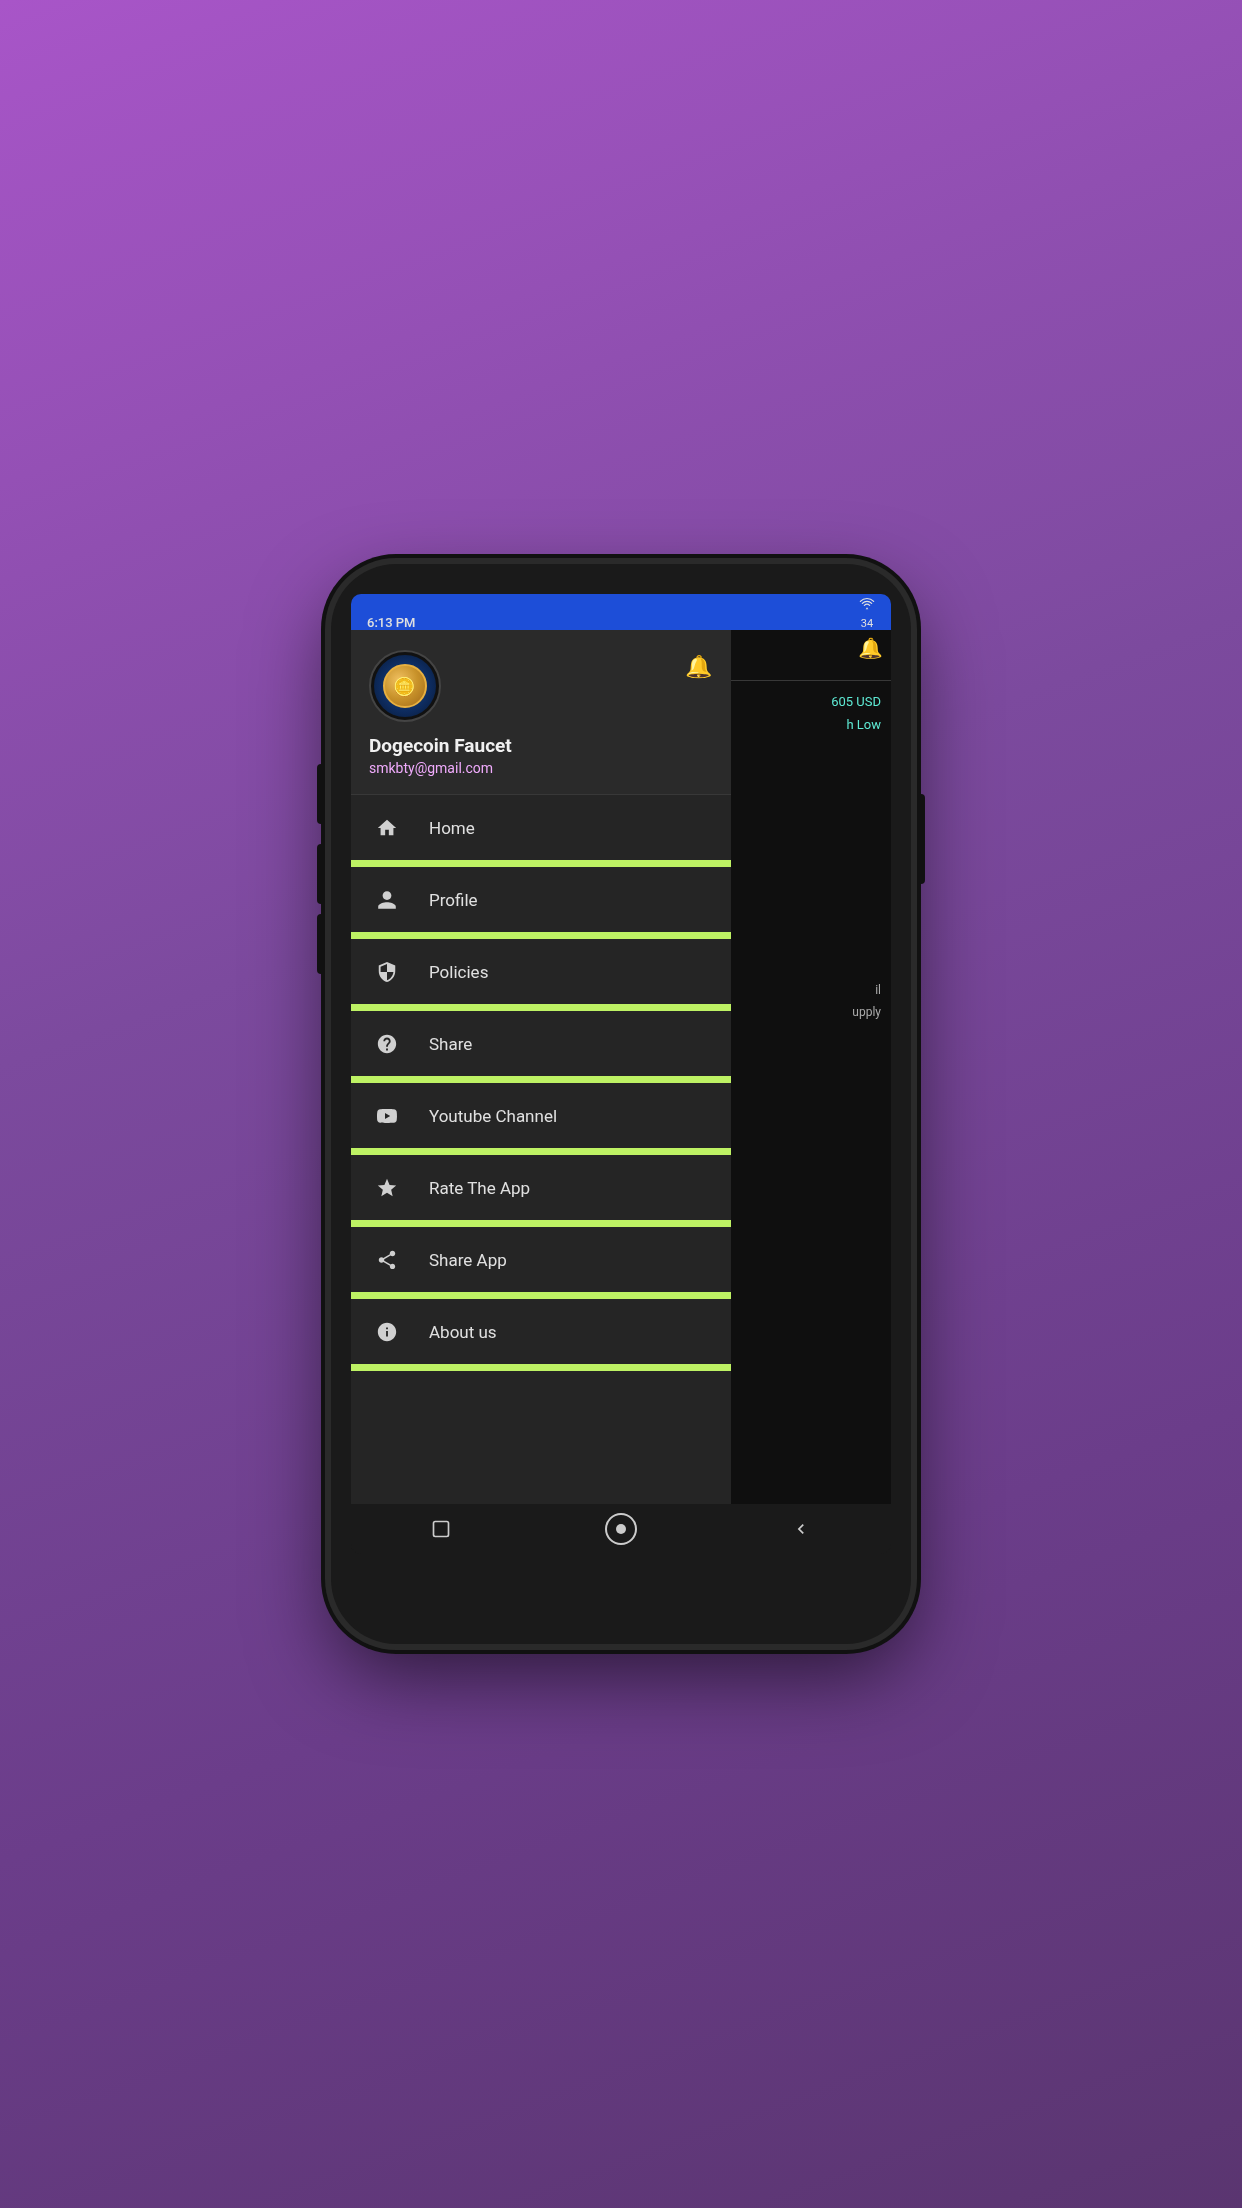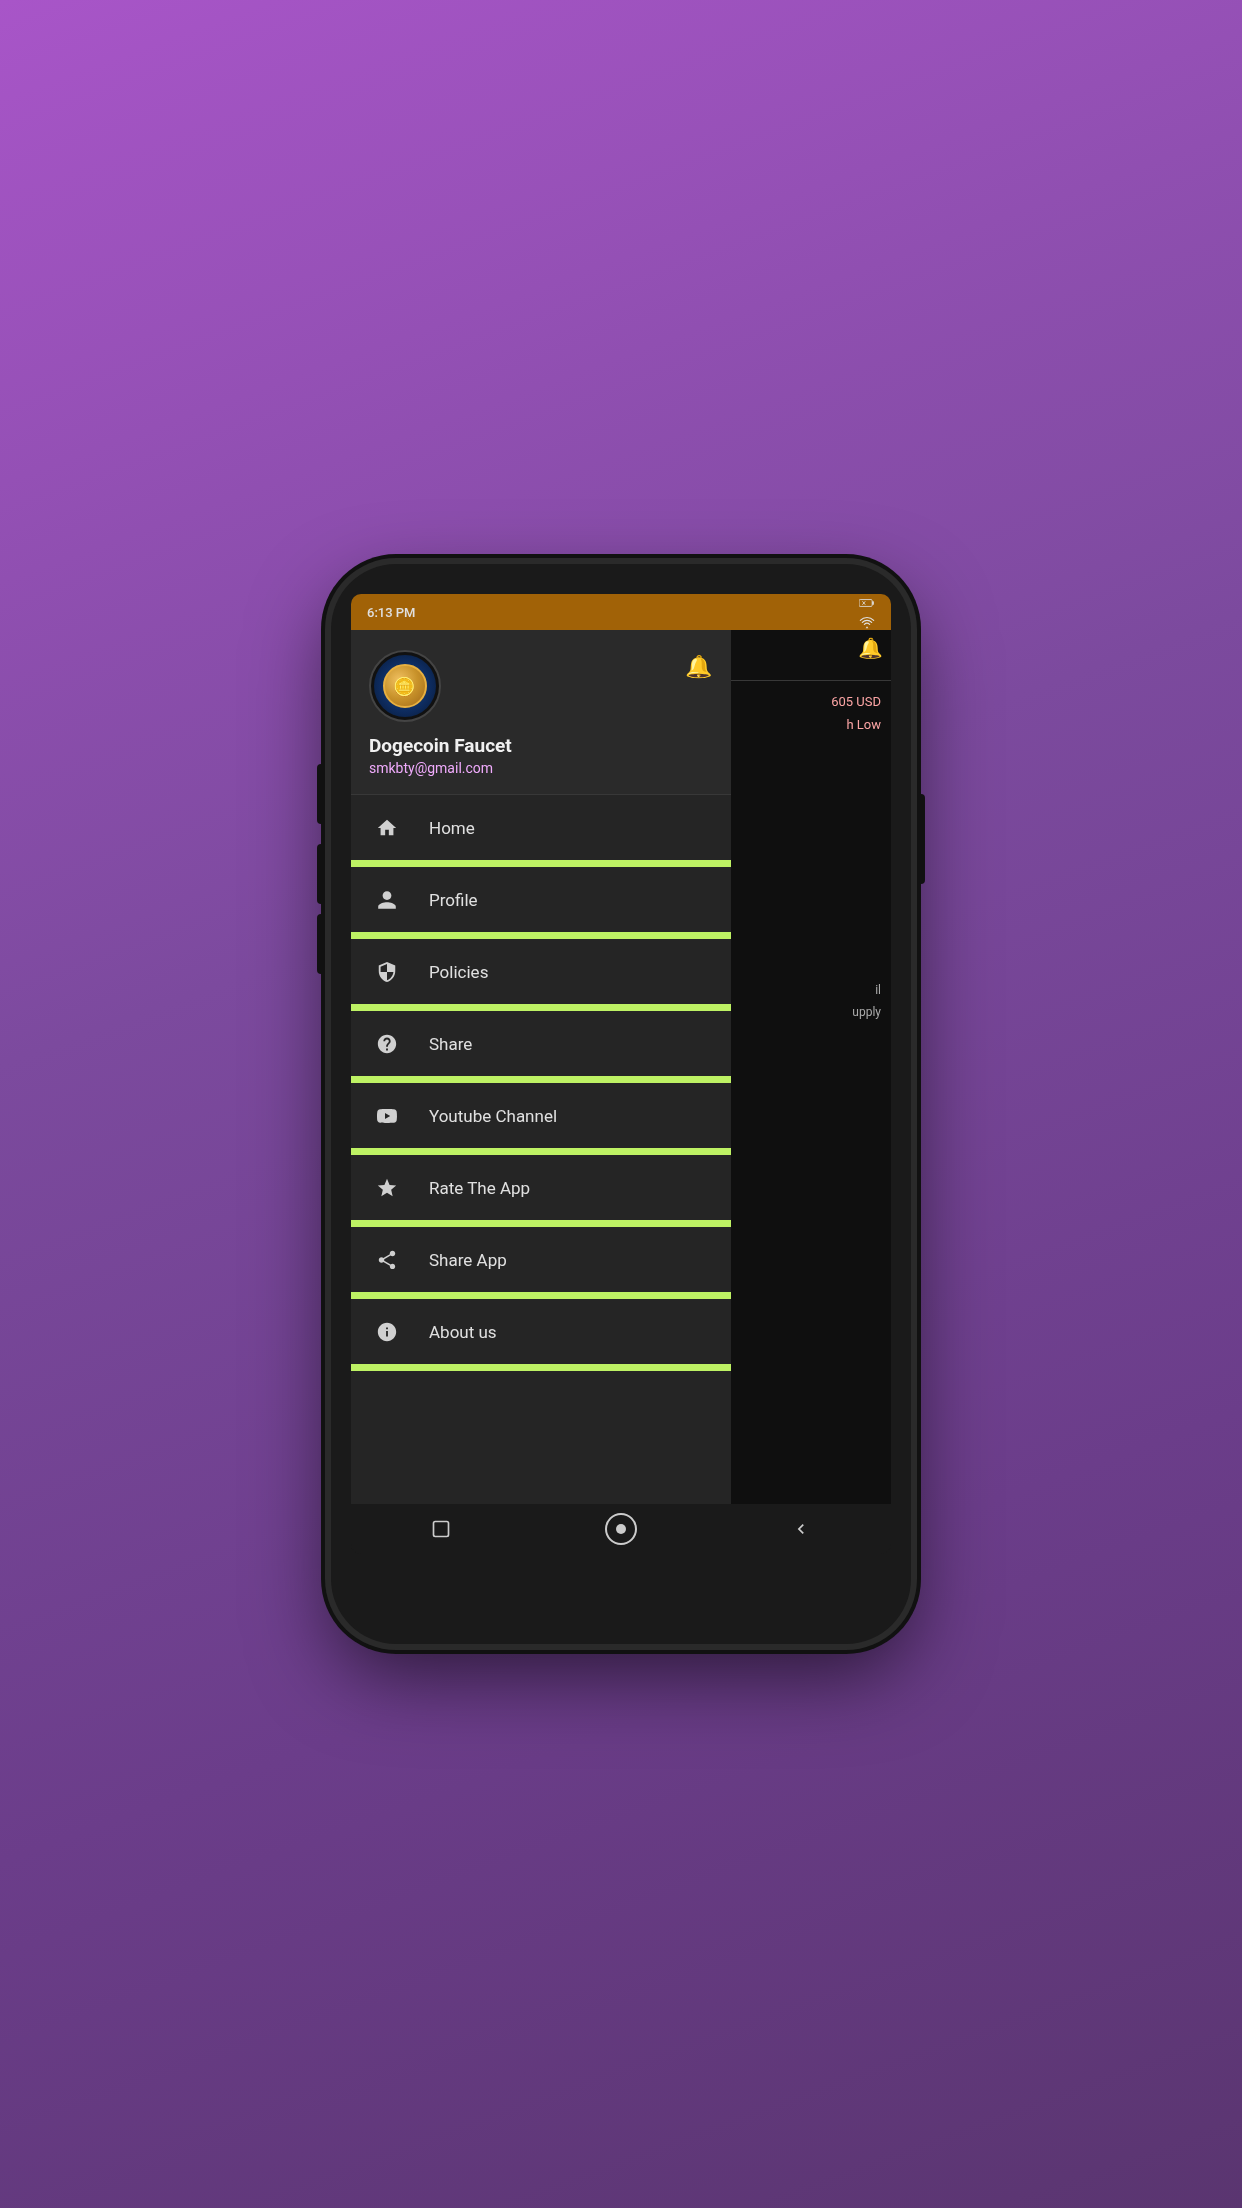--- a/index.html
+++ b/index.html
@@ -57,24 +57,24 @@
       border-radius: 10px;
       margin-top: 30px;
       overflow: hidden;
       position: relative;
       display: flex;
       flex-direction: column;
     }
 
     
     .status-bar {
-      background: #a16207;
+      background: #1d4ed8;
       height: 36px;
       display: flex;
-      align-items: center;
+      align-items: flex-end;
       justify-content: space-between;
       padding: 0 16px;
       flex-shrink: 0;
     }
     .status-time {
       color: #e0e0e0;
       font-size: 13px;
       font-weight: 500;
     }
     .status-icons {
@@ -210,21 +210,21 @@
     .bg-overlay {
       position: absolute;
       top: 0; left: 0; right: 0; bottom: 0;
       background: rgba(0,0,0,0.5);
     }
 
     .bg-text {
       position: absolute;
       top: 60px;
       right: 10px;
-      color: #fca5a5;
+      color: #5eead4;
       font-size: 13px;
       text-align: right;
       line-height: 1.8;
     }
 
     .bg-text2 {
       position: absolute;
       top: 350px;
       right: 10px;
       color: #aaa;

